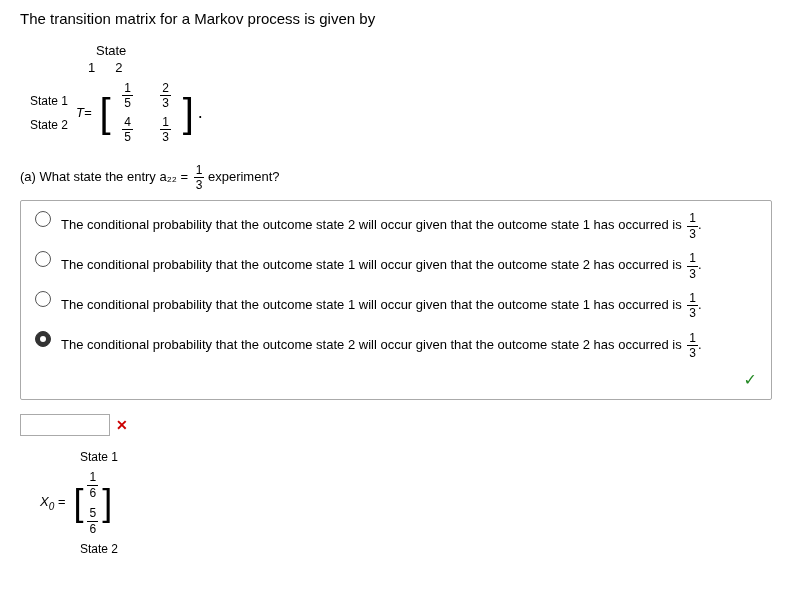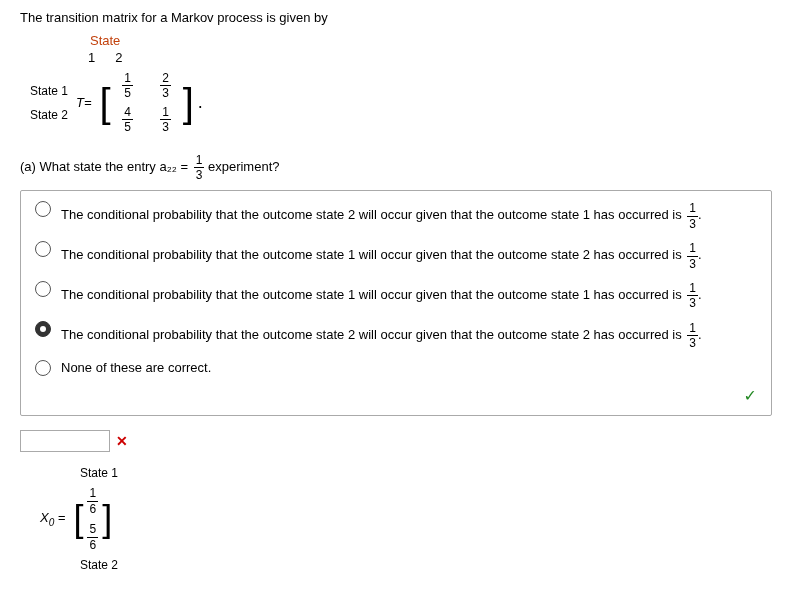--- a/index.html
+++ b/index.html
@@ -6,22 +6,22 @@
     body {
       font-family: Arial, sans-serif;
       font-size: 13px;
       background: #fff;
       color: #000;
       padding: 10px 20px;
       width: 792px;
       min-height: 616px;
     }
     .intro-text {
-      font-size: 13px;
-      margin-bottom: 8px;
+      font-size: 15px;
+      margin-bottom: 16px;
     }
     .matrix-section {
       display: flex;
       align-items: center;
       margin-bottom: 14px;
       margin-left: 10px;
     }
     .matrix-label {
       font-style: italic;
       margin-right: 6px;
@@ -160,21 +160,21 @@
       margin-bottom: 14px;
     }
     .x0-section {
       display: flex;
       align-items: center;
       margin: 8px 0 8px 20px;
     }
     sub {
       font-size: 10px;
     }
-    .red { color: #c2410c; }
+    .red { color: #000000; margin-left: 6px; }
   </style>
 </head>
 <body>
 
 <p class="intro-text">The transition matrix for a Markov process is given by</p>
 
 <div class="matrix-section">
 
   <div style="display:flex; flex-direction:column; align-items:flex-start;">
     <div style="margin-left:60px; margin-bottom:2px;">
@@ -272,24 +272,20 @@
       <div class="radio-circle selected"></div>
       <span class="option-text">
         The conditional probability that the outcome state 2 will occur given that the outcome state 2 has occurred is
         <span class="inline-frac">
           <span class="num">1</span>
           <span class="den">3</span>
         </span>.
       </span>
     </div>
 
-    <div class="option-row">
-      <div class="radio-circle"></div>
-      <span class="option-text">None of these are correct.</span>
-    </div>
     <div class="check-mark">✓</div>
   </div>
 </div>
 
 <div class="part-b">
   <div class="input-with-x">
     <input type="text" class="text-input" value="" style="">
     <span class="red-x">✕</span>
   </div>
 </div>

